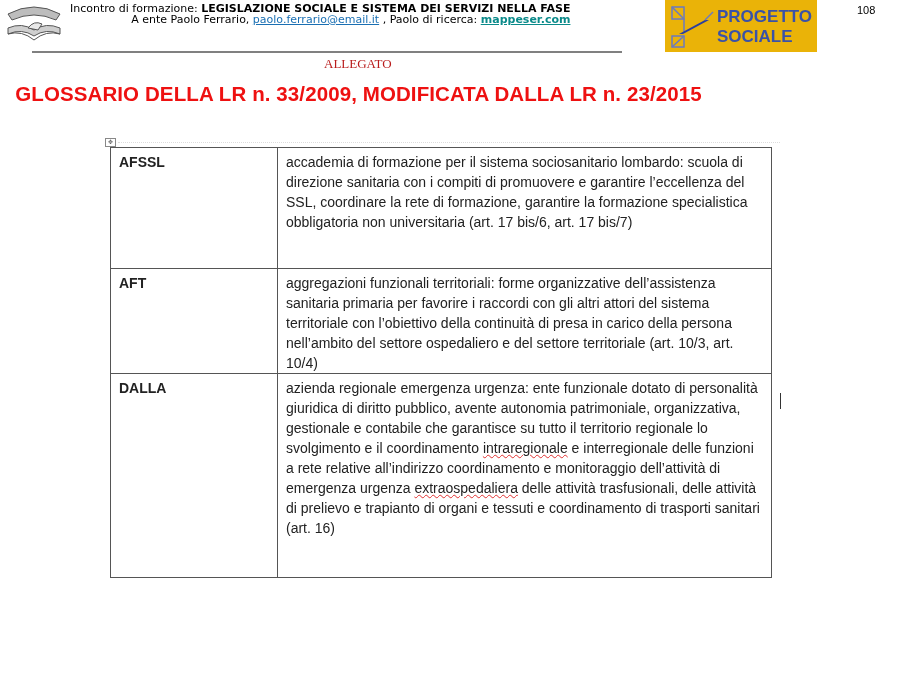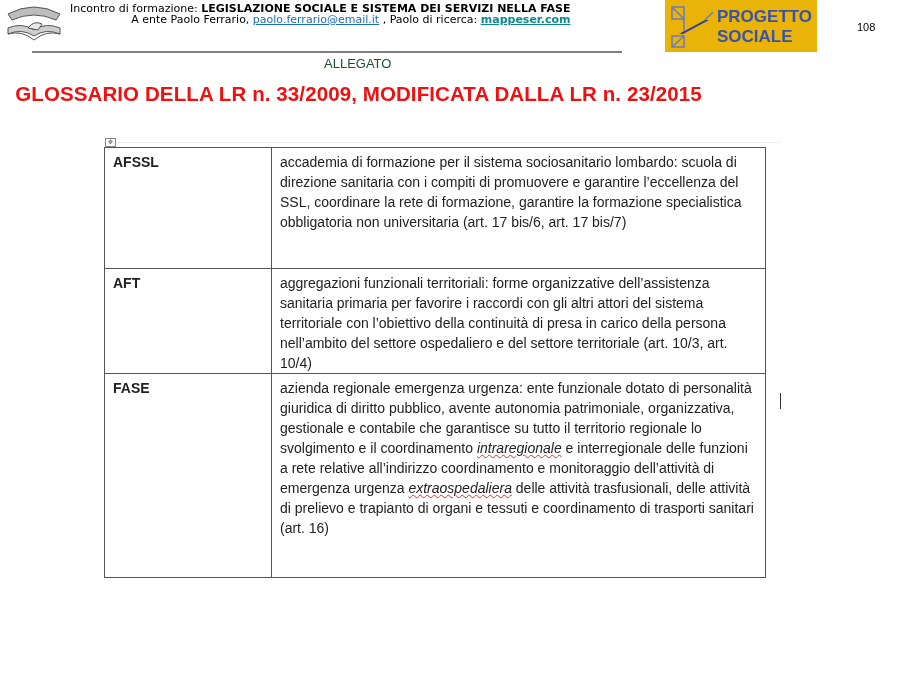--- a/index.html
+++ b/index.html
@@ -5,29 +5,29 @@
   html, body { margin:0; padding:0; background:#ffffff; }
   body { width:900px; height:675px; position:relative; overflow:hidden; font-family:"DejaVu Sans", sans-serif; color:#000; }
   .logo-left { position:absolute; left:4px; top:2px; width:60px; height:42px; }
   .hdr { position:absolute; left:70px; top:3px; font-size:11px; line-height:11px; color:#000;text-align:right; }
   .hdr b { font-weight:bold; }
   .hdr .link { color:#1a6fb3; text-decoration:underline; }
   .hdr .link2 { color:#0a8a8a; text-decoration:underline; font-weight:bold; }
   .hdr-rule { position:absolute; left:32px; top:51px; width:590px; height:2px; background:#808080; }
   .logo-right { position:absolute; left:665px; top:0px; width:152px; height:52px; background:#eab308; }
   .logo-right .txt { position:absolute; left:52px; top:7px; font-family:"Liberation Sans", sans-serif; font-weight:bold; font-size:17px; line-height:20px; color:#3a52a8; }
-  .page-num { position:absolute; left:857px; top:21px; font-size:11px; font-family:"Liberation Sans", sans-serif; color:#000; }
-  .allegato { position:absolute; left:324px; top:56px; font-family:Liberation Sans, sans-serif; font-size:13px; color:#14532d; }
+  .page-num { position:absolute; left:857px; top:4px; font-size:11px; font-family:"Liberation Sans", sans-serif; color:#000; }
+  .allegato { position:absolute; left:324px; top:56px; font-family:Liberation Serif, serif; font-size:13px; color:#b91c1c; }
   .title { position:absolute; left:0; width:717px; top:82px; text-align:center; font-family:"Liberation Sans", sans-serif; font-weight:bold; font-size:20.5px; color:#ee1111; letter-spacing:0.1px; }
   .table-handle { position:absolute; left:105px; top:138px; width:9px; height:7px; border:1px solid #888; font-size:6px; line-height:6px; text-align:center; color:#555; }
   .dots { position:absolute; left:118px; top:142px; width:662px; border-top:1px dotted #ddd; }
-  table.gloss { position:absolute; left:104px; top:147px; width:662px; border-collapse:collapse; font-family:"Liberation Sans", sans-serif; font-size:14px; }
+  table.gloss { position:absolute; left:110px; top:147px; width:662px; border-collapse:collapse; font-family:"Liberation Sans", sans-serif; font-size:14px; }
   table.gloss td { border:1.5px solid #555; vertical-align:top; padding:4px 8px 0 8px; line-height:20px; color:#222; }
   table.gloss td.term { width:150px; font-weight:bold; }
-  .sq { text-decoration:underline wavy #e03030; text-decoration-thickness:1px;font-style:italic; }
+  .sq { text-decoration:underline wavy #e03030; text-decoration-thickness:1px; }
   .cursor { position:absolute; left:780px; top:393px; width:1px; height:16px; background:#333; }
 </style>
 </head>
 <body>
 
 <div class="logo-left">
   <svg width="60" height="42" viewBox="0 0 60 42">
     <path d="M4 12 Q30 -2 56 12 L52 18 Q30 8 8 18 Z" fill="#bdbdbd" stroke="#555" stroke-width="1"></path>
     <path d="M4 26 Q18 20 30 28 Q42 20 56 26 L56 32 Q42 26 30 34 Q18 26 4 32 Z" fill="#cfcfcf" stroke="#555" stroke-width="1"></path>
     <path d="M4 32 Q18 28 30 38 Q42 28 56 32" fill="none" stroke="#555" stroke-width="1"></path>
@@ -69,18 +69,18 @@
   <tbody>
       <tr style="height:121px">
     <td class="term">AFSSL</td>
     <td>accademia di formazione per il sistema sociosanitario lombardo: scuola di direzione sanitaria con i compiti di promuovere e garantire l’eccellenza del SSL, coordinare la rete di formazione, garantire la formazione specialistica obbligatoria non universitaria (art. 17 bis/6, art. 17 bis/7)</td>
   </tr>
   <tr style="height:100px">
     <td class="term">AFT</td>
     <td>aggregazioni funzionali territoriali: forme organizzative dell’assistenza sanitaria primaria per favorire i raccordi con gli altri attori del sistema territoriale con l’obiettivo della continuità di presa in carico della persona nell’ambito del settore ospedaliero e del settore territoriale (art. 10/3, art. 10/4)</td>
   </tr>
   <tr style="height:204px">
-    <td class="term">FASE</td>
+    <td class="term">DALLA</td>
     <td><span>azienda regionale emergenza urgenza: ente funzionale dotato di personalità giuridica di diritto pubblico, avente autonomia patrimoniale, organizzativa, gestionale e contabile che garantisce su tutto il territorio regionale lo svolgimento e il coordinamento </span><span class="sq">intraregionale</span><span> e interregionale delle funzioni a rete relative all’indirizzo coordinamento e monitoraggio dell’attività di emergenza urgenza </span><span class="sq">extraospedaliera</span><span> delle attività trasfusionali, delle attività di prelievo e trapianto di organi e tessuti e coordinamento di trasporti sanitari (art. 16)</span></td>
   </tr>
 </tbody>
   </table>
 <div class="cursor"></div>
 
 </body></html>

